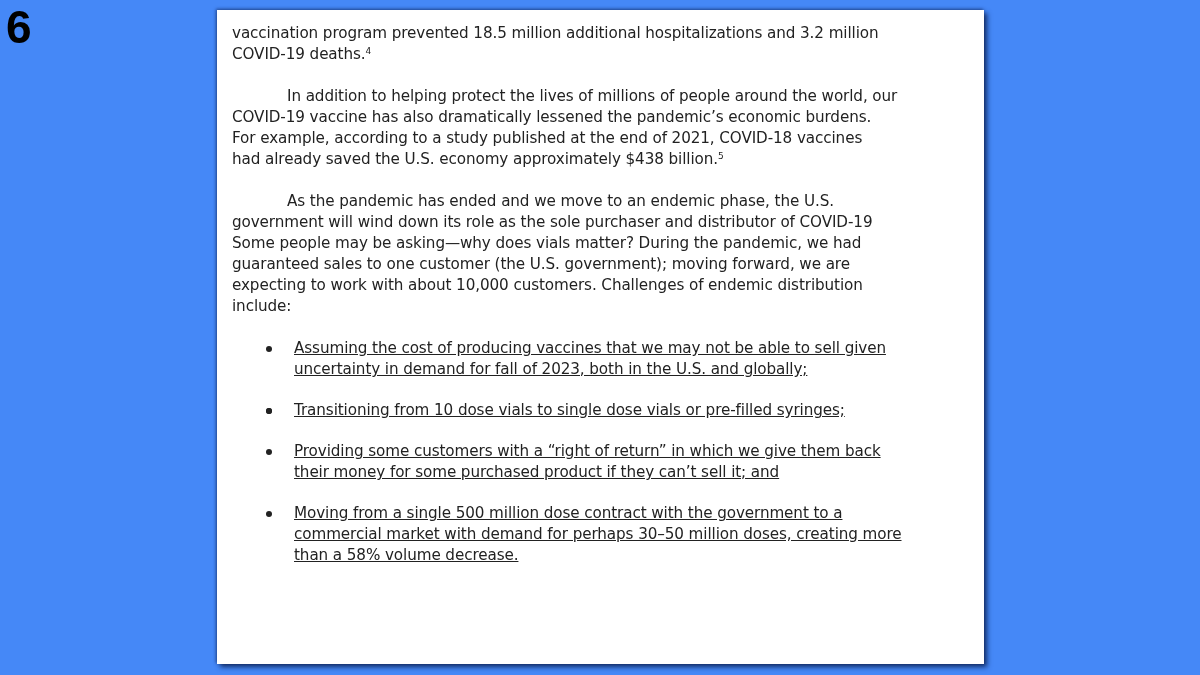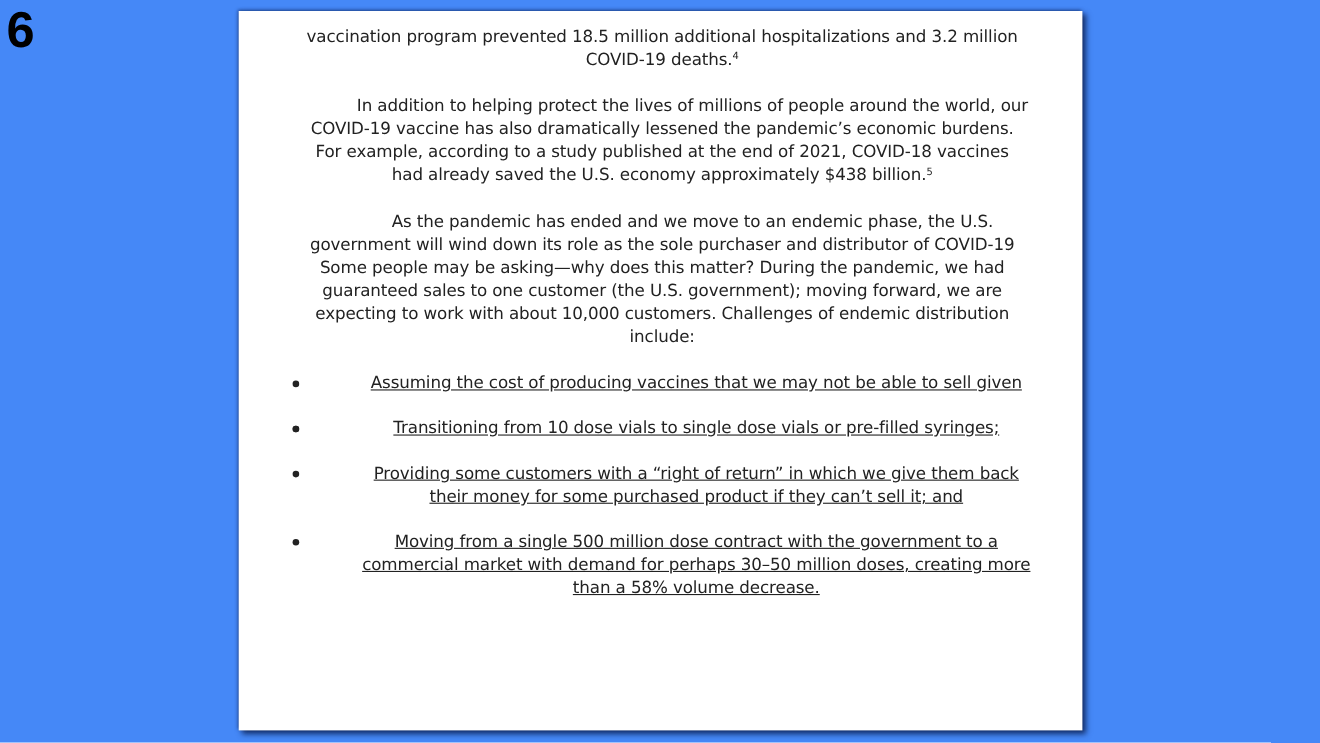--- a/index.html
+++ b/index.html
@@ -22,21 +22,20 @@
       box-sizing: border-box;
       padding: 13px 0 0 15px;
       color: #222;
     }
     .doc-text {
       font-family: "DejaVu Sans", sans-serif;
       font-size: 15.2px;
       line-height: 21px;
       letter-spacing: -0.1px;
       width: 740px;
-      text-align: center;
     }
     .para { margin: 0 0 21px 0; }
     .para .line { display: block; white-space: nowrap; }
     .indent { padding-left: 55px; }
     sup { font-size: 9px; vertical-align: 5px; line-height: 0; }
     .bullets { list-style: none; margin: 0; padding: 0; }
     .bullet {
       position: relative; padding-left: 62px; margin-bottom: 20px;
     }
     .bullet .line { display: block; white-space: nowrap; text-decoration: underline; }
@@ -61,30 +60,31 @@
     <p class="para">
       <span class="line indent">In addition to helping protect the lives of millions of people around the world, our</span>
       <span class="line">COVID-19 vaccine has also dramatically lessened the pandemic’s economic burdens.</span>
       <span class="line">For example, according to a study published at the end of 2021, COVID-18 vaccines</span>
       <span class="line"><span>had already saved the U.S. economy approximately $438 billion.</span><sup>5</sup></span>
     </p>
 
     <p class="para">
       <span class="line indent">As the pandemic has ended and we move to an endemic phase, the U.S.</span>
       <span class="line">government will wind down its role as the sole purchaser and distributor of COVID-19</span>
-      <span class="line">Some people may be asking—why does this matter?  During the pandemic, we had</span>
+      <span class="line">Some people may be asking—why does vials matter?  During the pandemic, we had</span>
       <span class="line">guaranteed sales to one customer (the U.S. government); moving forward, we are</span>
       <span class="line">expecting to work with about 10,000 customers.  Challenges of endemic distribution</span>
       <span class="line">include:</span>
     </p>
 
     <ul class="bullets">
       <li class="bullet">
         <span class="bullet-dot"></span>
         <span class="line">Assuming the cost of producing vaccines that we may not be able to sell given</span>
+        <span class="line">uncertainty in demand for fall of 2023, both in the U.S. and globally;</span>
       </li>
       <li class="bullet">
         <span class="bullet-dot"></span>
       </li>
       <li class="bullet">
         <span class="bullet-dot"></span>
         <span class="line">Transitioning from 10 dose vials to single dose vials or pre-filled syringes;</span>
       </li>
       <li class="bullet">
         <span class="bullet-dot"></span>

